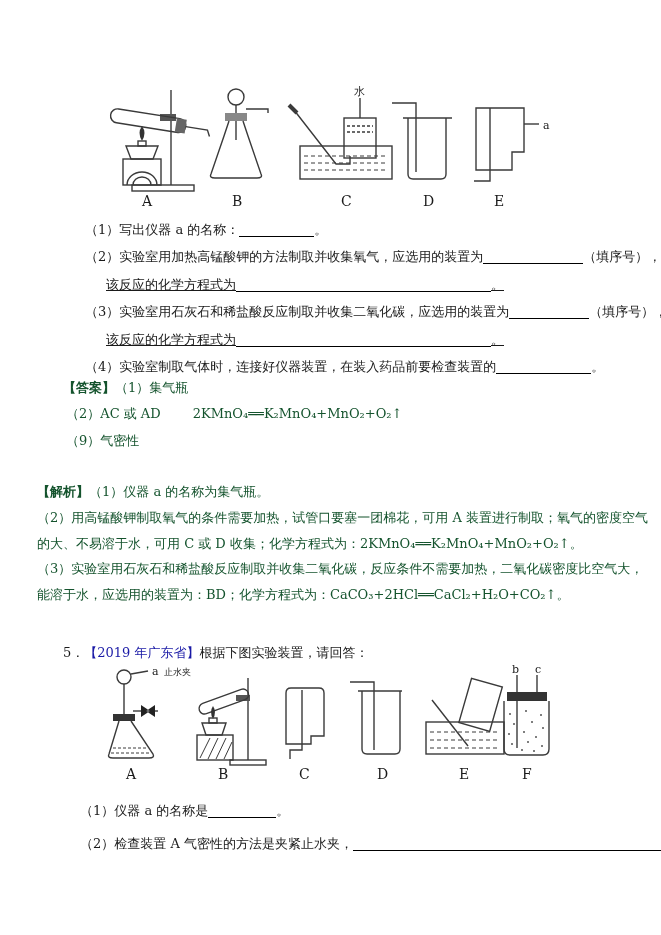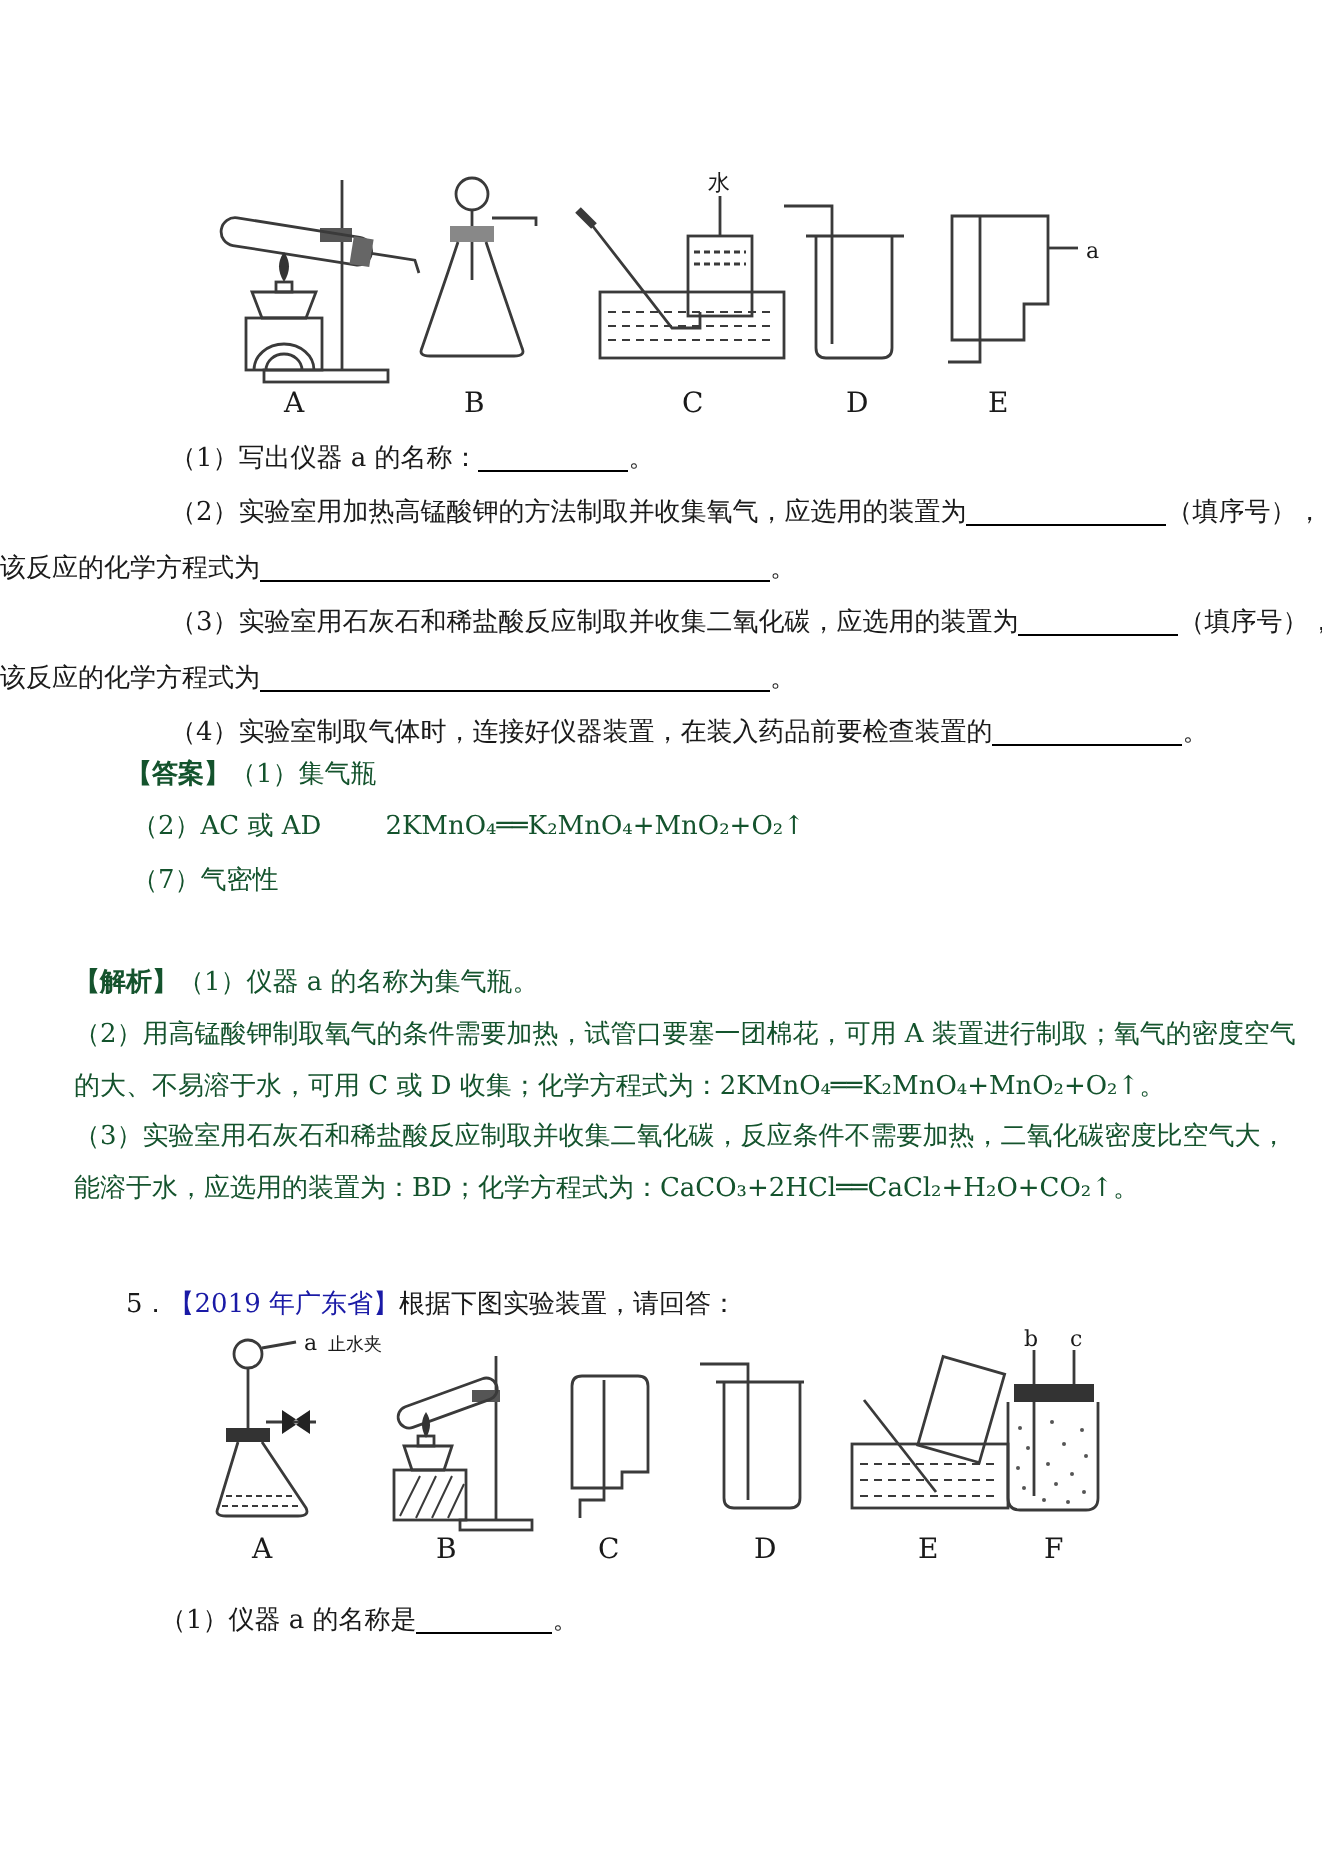--- a/index.html
+++ b/index.html
@@ -5,21 +5,21 @@
   html,body{margin:0;padding:0;background:#fff;}
   .page{position:relative;width:661px;height:935px;background:#ffffff;overflow:hidden;
         font-family:"DejaVu Serif","Liberation Serif",serif;font-size:13px;color:#1a1a1a;}
   .abs{position:absolute;}
   .line{white-space:nowrap;}
   .q4 .line{height:27.4px;line-height:27.4px;}
   .ans .line{height:26.4px;line-height:26.4px;}
   .ana .line{height:25.8px;line-height:25.8px;padding-left:37px;}
   .q5i .line{height:33px;line-height:33px;}
   .pl56{padding-left:56px;} .pl63{padding-left:63px;} .pl66{padding-left:66px;}
-  .pl85{padding-left:85px;} .pl106{} .pl80{padding-left:80px;}
+  .pl85{padding-left:85px;} .pl106{padding-left:106px;text-decoration:underline;} .pl80{padding-left:80px;}
   .red{color:#14532d;}
   .blue{color:#1a1aa6;}
   .hdr{font-weight:bold;}
   .eq{margin-left:32px;}
   .blank{display:inline-block;border-bottom:1px solid #000;height:13px;vertical-align:-3px;}
   .b75{width:75px;} .b100{width:100px;} .b255{width:255px;} .b80{width:80px;}
   .b95{width:95px;} .b68{width:68px;} .b335{width:335px;}
   svg{display:block;}
   svg text{stroke:none;fill:#1a1a1a;font-size:14px;font-family:"DejaVu Serif","Liberation Serif",serif;}
   svg text.small{font-size:11px;}
@@ -112,21 +112,21 @@
   </div>
 
   <div class="abs ans red" style="left:0;top:375px;width:661px">
     <div class="line pl63">
       <span class="hdr">【答案】</span><span>（1）集气瓶</span>
     </div>
     <div class="line pl66">
       <span>（2）AC 或 AD</span><span class="eq">2KMnO₄══K₂MnO₄+MnO₂+O₂↑</span>
     </div>
     <div class="line pl66">
-      <span>（7）气密性</span>
+      <span>（9）气密性</span>
     </div>
   </div>
 
   <div class="abs ana red" style="left:0;top:479px;width:661px">
     <div class="line pl63">
       <span class="hdr">【解析】</span><span>（1）仪器 a 的名称为集气瓶。</span>
     </div>
     <div class="line pl66">
       <span>（2）用高锰酸钾制取氧气的条件需要加热，试管口要塞一团棉花，可用 A 装置进行制取；氧气的密度空气</span>
     </div>
@@ -227,15 +227,18 @@
           <circle cx="438" cy="89" r="1"></circle>
       </g>
       <text x="426" y="117">F</text>
     </g>
   </svg>
 
   <div class="abs q5i" style="left:0;top:794px;width:579px">
     <div class="line pl80">
       <span>（1）仪器 a 的名称是</span><span class="blank b68"></span><span>。</span>
     </div>
+    <div class="line pl80">
+      <span>（2）检查装置 A 气密性的方法是夹紧止水夹，</span><span class="blank b335"></span><span></span>
+    </div>
   </div>
 
 </div>
 
 </body></html>

